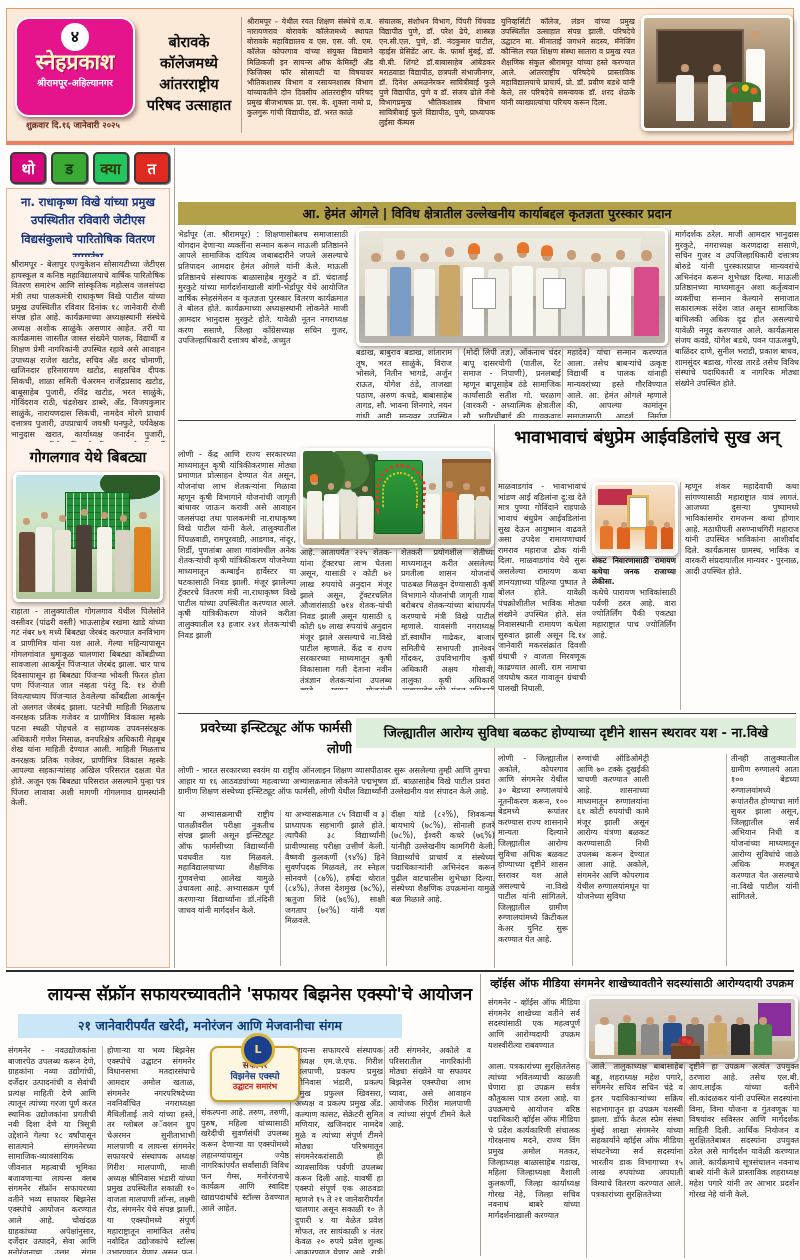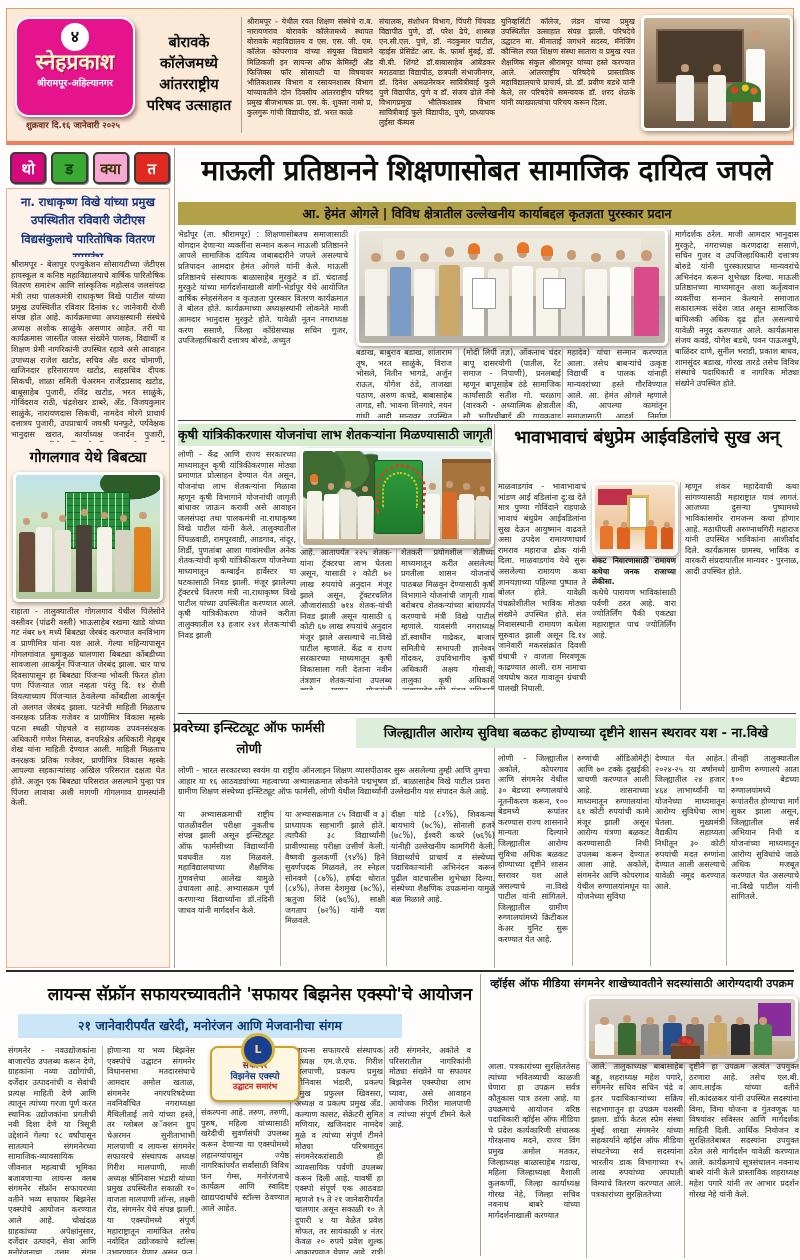--- a/index.html
+++ b/index.html
@@ -59,21 +59,21 @@
       <div class="abs" style="left:60%;bottom:0;width:15%;height:38%;background:#8a5a2e;"></div>
       <div class="abs" style="left:56%;bottom:24%;width:24%;height:18%;border-radius:50% 50% 0 0;
            background:radial-gradient(circle at 25% 40%,#e03a2a 0 3px,transparent 4px),radial-gradient(circle at 55% 30%,#f0c020 0 3px,transparent 4px),radial-gradient(circle at 80% 45%,#e06a2a 0 3px,transparent 4px),#3e7a32;"></div>
     </div>
   </div>
 
   <div class="vline" style="left:174px;top:148px;height:820px;"></div>
   <div class="abs" style="left:10px;top:152px;width:160px;height:30px;display:flex;gap:5px;">
     <div class="tile" style="width: 36px; height: 28px; background: rgb(214, 8, 124); color: rgb(255, 255, 255);" style2="">थो</div>
     <div class="tile" style="width: 36px; height: 28px; background: rgb(58, 170, 53); color: rgb(16, 56, 15);">ड</div>
-    <div class="tile" style="width: 36px; height: 28px; background: #f9a8d4; color: rgb(60, 53, 5);">क्या</div>
+    <div class="tile" style="width: 36px; height: 28px; background: #22c55e; color: rgb(60, 53, 5);">क्या</div>
     <div class="tile" style="width: 36px; height: 28px; background: rgb(224, 42, 33); color: rgb(255, 255, 255);">त</div>
   </div>
 
   <div class="abs" style="left:6px;top:188px;width:164px;height:780px;background:#fdf3ea;border:1px solid #e2b596;box-sizing:border-box;padding:4px;">
     <div class="headline" style="color:#17357f;font-size:11.5px;line-height:1.6;text-align:center;height:64px;overflow:hidden;">ना. राधाकृष्ण विखे यांच्या प्रमुख उपस्थितीत रविवारी जेटीएस विद्यसंकुलाचे पारितोषिक वितरण समारंभ</div>
     <div class="col" style="height:182px;margin-top:3px;">श्रीरामपूर - बेलापुर एज्युकेशन सोसायटीच्या जेटीएस हायस्कूल व कनिष्ठ महाविद्यालयाचे वार्षिक पारितोषिक वितरण समारंभ आणि सांस्कृतिक महोत्सव जलसंपदा मंत्री तथा पालकमंत्री राधाकृष्ण विखे पाटील यांच्या प्रमुख उपस्थितीत रविवार दिनांक १८ जानेवारी रोजी संपन्न होत आहे. कार्यक्रमाच्या अध्यक्षस्थानी संस्थेचे अध्यक्ष अशोक साळुंके असणार आहेत. तरी या कार्यक्रमास जास्तीत जास्त संख्येने पालक, विद्यार्थी व शिक्षण प्रेमी नागरिकांनी उपस्थित रहावे असे आवाहन उपाध्यक्ष राजेश खटोड, सचिव अँड शरद चोमाणी, खजिनदार हरिनारायण खटोड, सहसचिव दीपक सिकची, शाळा समिती चेअरमन राजेंद्रप्रसाद खटोड, बाबूसाहेब पुजारी, रविंद्र खटोड, भरत साळुंके, गोविंदराव राठी, चंद्रशेखर डाबरे, अँड. विजयकुमार साळुंके, नारायणदास सिकची, नामदेव मोरगे प्राचार्य दत्तात्रय पुजारी, उपप्राचार्य जयश्री घनफुटे, पर्यवेक्षक भानुदास खरात, कार्याध्यक्ष जनार्दन पुजारी, स्वागताध्यक्ष विवेक शिनगारे, विजय ठाणगे, विद्यार्थी प्रतिनिधी प्रणाली सराफ, वेदिका कर्पे, विद्या माळी, यश शर्मा, रोहित बंगाळ, अभिषेक जाधव आदींनी केले आहे.</div>
     <div class="headline" style="font-size:14.5px;text-align:center;height:22px;margin-top:4px;overflow:hidden;">गोगलगाव येथे बिबट्या जेरबंद</div>
     <div class="photo" style="position:relative;margin:4px auto 0;width:144px;height:124px;
                 background:linear-gradient(180deg,#bfe3ea 0%,#cfe6c8 35%,#b5c79b 100%);">
       <div class="abs" style="left:55%;top:-8%;width:50%;height:30%;border-radius:50%;
@@ -86,21 +86,20 @@
       <div class="p" style="left:14%;width:11%;height:52%;background:#f2efe8;"></div>
       <div class="p" style="left:27%;width:11%;height:50%;background:#e8e4d8;"></div>
       <div class="p" style="left:42%;width:11%;height:54%;background:#4a4038;"></div>
       <div class="p" style="left:56%;width:11%;height:52%;background:#f5f2ea;"></div>
       <div class="p" style="left:69%;width:11%;height:50%;background:#d8d2c2;"></div>
       <div class="p" style="left:82%;width:12%;height:52%;background:#e0821f;"></div>
     </div>
     <div class="col" style="height:348px;margin-top:5px;">राहाता - तालुक्यातील गोगलगाव येथील पिलेसोने वस्तीवर (पांढरी वस्ती) भाऊसाहेब रखमा खाडे यांच्या गट नंबर ७९ मध्ये बिबट्या जेरबंद करण्यात वनविभाग व प्राणीमित्र यांना यश आले. गेल्या महिन्यापासून गोगलगांवात धुमाकूळ घालणारा बिबट्या कोंबडीच्या सावजाला आकर्षून पिंजऱ्यात जेरबंद झाला. चार पाच दिवसापासून हा बिबट्या पिंजऱ्या भोवती फिरत होता पण पिंजऱ्यात जात नव्हता परंतु दि. १४ रोजी वियत्याच्याय पिंजऱ्यात ठेवलेल्या कोंबडीला आकर्षून तो अलगत जेरबंद झाला. पटनेची माहिती मिळताच वनरक्षक प्रतिक गजेवर व प्राणीमित्र विकास म्हस्के पटना स्थळी पोहचले व सहाय्यक उपवनसंरक्षक अधिकारी गणेश मिसाळ, वनपरिक्षेत्र अधिकारी मेहबूब शेख यांना माहिती देण्यात आली. माहिती मिळताच वनरक्षक प्रतिक गजेवर, प्राणीमित्र विकास म्हस्के आपल्या सहकाऱ्यांसह अखिल परिसरात दक्षता घेत होते. अजून एक बिबट्या परिसरात असल्याने पुन्हा पत्र पिंजरा लावावा अशी मागणी गोगलगाव ग्रामस्थांनी केली.</div>
   </div>
 
-  <div class="abs headline" style="left:178px;top:150px;width:618px;height:46px;font-size:28px;text-align:center;white-space:nowrap;overflow:hidden;">माऊली प्रतिष्ठानने शिक्षणासोबत सामाजिक दायित्व जपले</div>
   <div class="abs headline" style="left:178px;top:202px;width:618px;height:23px;background:#b2a149;font-size:12.5px;text-align:center;
               line-height:23px;white-space:nowrap;overflow:hidden;">आ. हेमंत ओगले | विविध क्षेत्रातील उल्लेखनीय कार्याबद्दल कृतज्ञता पुरस्कार प्रदान</div>
 
   <div class="abs col" style="left:178px;top:230px;width:170px;height:188px;">भेर्डापूर (ता. श्रीरामपूर) : शिक्षणासोबतच समाजासाठी योगदान देणाऱ्या व्यक्तींना सन्मान करून माऊली प्रतिष्ठानने आपले सामाजिक दायित्व जबाबदारीने जपले असल्याचे प्रतिपादन आमदार हेमंत ओगले यांनी केले. माऊली प्रतिष्ठानचे संस्थापक बाळासाहेब मुरकुटे व डॉ. चंदाताई मुरकुटे यांच्या मार्गदर्शनाखाली वांगी-भेर्डापूर येथे आयोजित वार्षिक स्नेहसंमेलन व कृतज्ञता पुरस्कार वितरण कार्यक्रमात ते बोलत होते. कार्यक्रमाच्या अध्यक्षस्थानी लोकनेते माजी आमदार भानुदास मुरकुटे होते. यावेळी नूतन नगराध्यक्ष करण ससाणे, जिल्हा काँग्रेसध्यक्ष सचिन गुजर, उपजिल्हाधिकारी दत्तात्रय बोरुडे, अच्युत</div>
 
   <div class="photo" style="left:356px;top:228px;width:306px;height:112px;background:linear-gradient(180deg,#e9e5da 0%,#ddd5c6 58%,#a8a49c 58%,#b8b4ac 100%);">
     <div class="abs" style="left:8%;top:6%;width:84%;height:22%;background:#f0ece2;opacity:.7;"></div>
     <div class="p" style="left:2%;width:7%;height:60%;background:#f5f2ec;"></div>
     <div class="p" style="left:10%;width:7%;height:62%;background:#7a9cc4;"></div>
     <div class="p" style="left:18%;width:7%;height:60%;background:#f8f6f0;"></div>
@@ -117,22 +116,20 @@
     <div class="abs" style="left:60%;top:42%;width:7%;height:26%;background:#fff;border:1px solid #999;"></div>
   </div>
 
   <div class="abs col" style="left:356px;top:348px;width:96px;height:70px;">बडाख, बाबुराव बडाख, शांताराम तूष, भरत साळुंके, विराज भोसले, नितीन भागडे, अर्जुन राऊत, योगेश ठंडे, ताजखा पठाण, अरुण कचडे, बाबासाहेब तागड, सौ. भावना शिनगारे, नयन गांधी आदी मान्यवर उपस्थित होते. यावेळी विविध क्षेत्रांत उल्लेखनीय कार्य करणाऱ्या पुढील मान्यवरांना कृतज्ञता पुरस्कार देऊन गौरविण्यात आले. युवा भूषण पुरस्कार ड. शुभम फरगडे</div>
   <div class="abs col rule-l" style="left:458px;top:348px;width:98px;height:70px;">(मोदी लिपी तज्ञ), ओंकनाथ चंदर बापू दासरयोगी (पातील, रेंट समाज - निपाणी), प्रनलबाई म्हणून बापूसाहेब ठंडे सामाजिक कार्यांसाठी सतीश गो. चरळाग (वारकरी - अध्यात्मिक क्षेत्रातील सौ. भगीरथीबाई की. गायकवाड वडगाव) तसेच समाजभूषण बाळासाहेब गायकवाड</div>
   <div class="abs col rule-l" style="left:562px;top:348px;width:100px;height:70px;">महादेव) यांचा सन्मान करण्यात आला. तसेच बाबऱ्यांचे उत्कृष्ट विद्यार्थी व पालक यांनाही मान्यवरांच्या हस्ते गौरविण्यात आले. आ. हेमंत ओगले म्हणाले की, आपल्या कामांतून समाजासाठी आदर्श निर्माण करणाऱ्या या सर्व व्यक्ती प्रेरणादायी असून सामाजिक, शैक्षणिक, कृषी, आध्यात्मिक व सांस्कृतिक क्षेत्रांत</div>
   <div class="abs col rule-l" style="left:670px;top:230px;width:124px;height:188px;">मार्गदर्शक ठरेल. माजी आमदार भानुदास मुरकुटे, नगराध्यक्ष करणदादा ससाणे, सचिन गुजर व उपजिल्हाधिकारी दत्तात्रय बोरुडे यांनी पुरस्कारप्राप्त मान्यवरांचे अभिनंदन करून शुभेच्छा दिल्या. माऊली प्रतिष्ठानच्या माध्यमातून अशा कर्तृत्ववान व्यक्तींचा सन्मान केल्याने समाजात सकारात्मक संदेश जात असून सामाजिक बांधिलकी अधिक दृढ होत असल्याचे यावेळी नमूद करण्यात आले. कार्यक्रमास संजय कवडे, योगेश बडधे, पवन पाऊलबुधे, बाळिंदर दाणे, सुनील भराडी, प्रकाश बाधव, शामसुंदर बडाख, गोरख तारडे तसेच विविध संस्थांचे पदाधिकारी व नागरिक मोठ्या संख्येने उपस्थित होते.</div>
 
   <div class="hr" style="left:178px;top:420px;width:618px;height:1px;background:#444;"></div>
 
-  <div class="abs headline" style="left:178px;top:424px;width:314px;height:22px;background:#d7ecd0;font-size:12.5px;text-align:center;
-              line-height:22px;white-space:nowrap;overflow:hidden;">कृषी यांत्रिकीकरणास योजनांचा लाभ शेतकऱ्यांना मिळण्यासाठी जागृती</div>
   <div class="abs col" style="left:178px;top:450px;width:118px;height:240px;">लोणी - केंद्र आणि राज्य सरकारच्या माध्यमातून कृषी यांत्रिकीकरणास मोठ्या प्रमाणात प्रोत्साहन देण्यात येत असून, योजनांचा लाभ शेतकऱ्यांना मिळावा म्हणून कृषी विभागाने योजनांची जागृती बांधावर जाऊन करावी असे आवाहन जलसंपदा तथा पालकमंत्री ना.राधाकृष्ण विखे पाटील यांनी केले. तालुक्यातील पिंपळवाडी, रामपूरवाडी, आडगाव, नांदूर, शिर्डी, पुणतांबा आशा गावांमधील अनेक शेतकऱ्यांची कृषी यांत्रिकीकरण योजनेच्या माध्यमातून कम्बाईन हार्वेस्टर या घटकासाठी निवड झाली. मंजूर झालेल्या ट्रॅक्टरचे वितरण मंत्री ना.राधाकृष्ण विखे पाटील यांच्या उपस्थितीत करण्यात आले. कृषी यांत्रिकीकरण योजने करीता तालुक्यातील १३ हजार २४१ शेतकऱ्यांची निवड झाली</div>
 
   <div class="photo" style="left:300px;top:448px;width:188px;height:94px;background:linear-gradient(180deg,#e4edf0 0%,#d9e4d2 55%,#b9a98a 100%);">
     <div class="abs" style="left:0;top:0;width:40%;height:62%;
          background:radial-gradient(circle at 20% 40%,#3e6b32 0 38%,transparent 40%),radial-gradient(circle at 60% 30%,#4a7a3a 0 34%,transparent 36%),radial-gradient(circle at 90% 45%,#3a5f2e 0 30%,transparent 32%);"></div>
     <div class="abs" style="right:0;top:8%;width:26%;height:40%;background:#a8743e;
          border-top:4px solid #8a5a2e;"></div>
     <div class="abs" style="left:38%;top:10%;width:25%;height:76%;
          background:linear-gradient(180deg,#2f9e3b 0%,#1d7a2c 100%);border:1px solid #145c20;border-radius:3px;"></div>
     <div class="abs" style="left:39%;top:14%;width:23%;height:50%;
@@ -165,34 +162,33 @@
     <div class="p" style="left:28%;width:16%;height:32%;background:#e0641f;"></div>
     <div class="p" style="left:62%;width:16%;height:34%;background:#e8762a;"></div>
     <div class="p" style="left:82%;width:16%;height:32%;background:#d85a1a;"></div>
   </div>
   <div class="abs headline" style="left:592px;top:556px;width:84px;height:28px;font-size:7.5px;line-height:1.4;text-align:justify;overflow:hidden;">संकट निवारणासाठी रामायण कथेचा जनक राजाच्या लेकीसा.</div>
   <div class="abs col" style="left:592px;top:588px;width:84px;height:122px;">कथेचे पारायण भाविकांसाठी पर्वणी ठरत आहे. वारा ज्योतिर्लिंग पैकी एकट्या महाराष्ट्रात पाच ज्योतिर्लिंग आहे.</div>
   <div class="abs col rule-l" style="left:680px;top:482px;width:114px;height:228px;">म्हणून शंकर महादेवाची कथा सांगण्यासाठी महाराष्ट्रात यावं लागतं. आजच्या दुसऱ्या पुष्पामध्ये भाविकांसमोर रामजन्म कथा होणार आहे. मठाधीपती अरुण्नाथगिरी महाराज यांनी उपस्थित भाविकांना आशीर्वाद दिले. कार्यक्रमास ग्रामस्थ, भाविक व वारकरी संप्रदायातील मान्यवर - पुरनाळ, आदी उपस्थित होते.</div>
 
   <div class="hr" style="left:178px;top:713px;width:618px;height:1px;background:#444;"></div>
 
-  <div class="abs headline" style="left:162px;top:718px;width:174px;height:42px;font-size:13px;line-height:1.6;text-align:center;overflow:hidden;">
+  <div class="abs headline" style="left:178px;top:718px;width:174px;height:42px;font-size:13px;line-height:1.6;text-align:right;overflow:hidden;">
     <span>प्रवरेच्या इन्स्टिट्यूट ऑफ फार्मसी लोणी</span><br>
     
   </div>
   <div class="abs col" style="left:178px;top:766px;width:312px;height:40px;">लोणी - भारत सरकारच्या स्वयंम या राष्ट्रीय ऑनलाइन शिक्षण व्यासपीठावर सुरू असलेल्या तुम्ही आणि तुमचा आहार या १६ आठवड्यांच्या महत्वाच्या अभ्यासक्रमात लोकनेते पद्मभूषण डॉ. बाळासाहेब विखे पाटील प्रवरा ग्रामीण शिक्षण संस्थेच्या इन्स्टिट्यूट ऑफ फार्मसी, लोणी येथील विद्यार्थ्यांनी उल्लेखनीय यश संपादन केले आहे.</div>
   <div class="abs col" style="left:178px;top:810px;width:96px;height:156px;">या अभ्यासक्रमाची राष्ट्रीय पातळीवरील परीक्षा नुकतीच संपन्न झाली असून इन्स्टिट्यूट ऑफ फार्मसीच्या विद्यार्थ्यांनी घवघवीत यश मिळवले. महाविद्यालयाच्या शैक्षणिक गुणवत्तेचा आलेख यामुळे उंचावला आहे. अभ्यासक्रम पूर्ण करणाऱ्या विद्यार्थ्यांना डॉ.नंदिनी जाधव यांनी मार्गदर्शन केले.</div>
   <div class="abs col rule-l" style="left:280px;top:810px;width:100px;height:156px;">या अभ्यासक्रमात ८५ विद्यार्थी व ३ प्राध्यापक सहभागी झाले होते. त्यापैकी ३८ विद्यार्थ्यांनी प्रावीण्यासह परीक्षा उत्तीर्ण केली. वैष्णवी कुलकर्णी (९४%) हिने सुवर्णपदक मिळवले, तर स्नेहल सोनवणे (८७%), हर्षदा थोरात (८४%), तेजस देशमुख (७८%), ऋतुजा शिंदे (७६%), साक्षी जगताप (७२%) यांनी यश मिळवले.</div>
   <div class="abs col rule-l" style="left:386px;top:810px;width:104px;height:156px;">दीक्षा यांडे (८२%), शिवकन्या बायभाये (७८%), सोनाली हजरे (७८%), ईश्वरी कचरे (७६%) यांनीही उल्लेखनीय कामगिरी केली. विद्यार्थ्यांचे प्राचार्य व संस्थेच्या पदाधिकाऱ्यांनी अभिनंदन करून पुढील वाटचालीस शुभेच्छा दिल्या. संस्थेच्या शैक्षणिक उपक्रमांना यामुळे बळ मिळाले आहे.</div>
 
   <div class="abs headline" style="left:356px;top:718px;width:440px;height:30px;background:#ddeeda;font-size:13px;text-align:center;
               line-height:30px;white-space:nowrap;overflow:hidden;">जिल्ह्यातील आरोग्य सुविधा बळकट होण्याच्या दृष्टीने शासन स्थरावर यश - ना.विखे</div>
   <div class="abs col" style="left:498px;top:754px;width:70px;height:212px;">लोणी - जिल्ह्यातील अकोले, कोपरगाव आणि संगमनेर येथील ३० बेडच्या रुग्णालयांचे नूतनीकरण करून, १०० बेडमध्ये रूपांतर करण्यास राज्य शासनाने मान्यता दिल्याने जिल्ह्यातील आरोग्य सुविधा अधिक बळकट होण्याच्या दृष्टीने शासन स्तरावर यश आले असल्याचे ना.विखे पाटील यांनी सांगितले. जिल्ह्यातील ग्रामीण रुग्णालयांमध्ये क्रिटीकल केअर युनिट सुरू करण्यात येत आहे.</div>
   <div class="abs col rule-l" style="left:572px;top:754px;width:72px;height:212px;">रुग्णांची ऑडिओमेट्री आणि ७० टक्के दुखईकी चाचणी करण्यात आली आहे. शासनाच्या माध्यमातून रुग्णालयांना ६१ कोटी रुपयांची कामे मंजूर झाली असून आरोग्य यंत्रणा बळकट करण्यासाठी निधी उपलब्ध करून देण्यात आला आहे. अकोले, संगमनेर आणि कोपरगाव येथील रुग्णालयांमधून या योजनेच्या सुविधा</div>
-  <div class="abs col rule-l" style="left:650px;top:754px;width:70px;height:212px;">देण्यात येत आहेत. २०२४-२५ या वर्षामध्ये जिल्ह्यातील २४ हजार ४६४ लाभार्थ्यांनी या योजनेच्या माध्यमातून आरोग्य सुविधेचा लाभ घेतला. मुख्यमंत्री वैद्यकीय सहाय्यता निधीतून ३० कोटी रुपयांची मदत रुग्णांना देण्यात आली असल्याचे यावेळी नमूद करण्यात आले.</div>
   <div class="abs col rule-l" style="left:726px;top:754px;width:68px;height:212px;">तीनही तालुक्यातील ग्रामीण रुग्णालये आता १०० बेडच्या रुग्णालयांमध्ये रूपांतरीत होण्याचा मार्ग सुकर झाला असून, जिल्ह्यातील सर्व अभियान निधी व योजनांच्या माध्यमातून आरोग्य सुविधांचे जाळे अधिक मजबूत करण्यात येत असल्याचे ना.विखे पाटील यांनी सांगितले.</div>
 
   <div class="hr" style="left:6px;top:970px;width:788px;height:2px;"></div>
   <div class="vline" style="left:480px;top:974px;height:282px;"></div>
 
   <div class="abs headline" style="left:8px;top:978px;width:504px;height:32px;font-size:17px;text-align:center;line-height:32px;
               white-space:nowrap;overflow:hidden;">लायन्स सॅफ्रॉन सफायरच्यावतीने 'सफायर बिझनेस एक्स्पो'चे आयोजन</div>
   <div class="abs headline" style="left:18px;top:1014px;width:384px;height:24px;background:#cbe6f6;color:#0b3a75;font-size:12.5px;
               text-align:center;line-height:24px;white-space:nowrap;overflow:hidden;">२१ जानेवारीपर्यंत खरेदी, मनोरंजन आणि मेजवानीचा संगम</div>
 
@@ -204,20 +200,21 @@
 
   <div id="badge" class="abs" style="left:210px;top:1046px;width:90px;height:56px;padding-top:12px;box-sizing:border-box;">
     <div class="circ">L</div>
     <div style="font-weight:bold;font-size:9px;color:#7a1f1f;line-height:1.2;">सफायर</div>
     <div style="font-weight:bold;font-size:9px;color:#1b3f8f;line-height:1.2;">विझनेस एक्स्पो</div>
     <div style="font-weight:bold;font-size:8px;color:#c42222;line-height:1.3;">उद्घाटन समारंभ</div>
   </div>
 
   <div class="abs headline" style="left:488px;top:974px;width:308px;height:20px;font-size:11px;text-align:center;line-height:20px;
               white-space:nowrap;overflow:hidden;">व्हॉईस ऑफ मीडिया संगमनेर शाखेच्यावतीने सदस्यांसाठी आरोग्यदायी उपक्रम</div>
+  <div class="abs col" style="left:488px;top:998px;width:92px;height:60px;">संगमनेर - व्हॉईस ऑफ मीडिया संगमनेर शाखेच्या वतीने सर्व सदस्यांसाठी एक महत्वपूर्ण आणि आरोग्यदायी उपक्रम यशस्वीरीत्या राबवण्यात</div>
 
   <div class="photo" style="left:586px;top:996px;width:206px;height:60px;background:linear-gradient(180deg,#d6cfc6 0%,#cfc6ba 70%,#c9b597 70%,#bfa987 100%);">
     <div class="abs" style="right:2%;top:6%;width:16%;height:56%;background:#8a2d9c;"></div>
     <div class="p" style="left:3%;width:9%;height:52%;background:#f5f5f2;"></div>
     <div class="p" style="left:14%;width:9%;height:54%;background:#3a6b35;"></div>
     <div class="p" style="left:25%;width:9%;height:52%;background:#8a8a88;"></div>
     <div class="p" style="left:36%;width:9%;height:54%;background:#264d8c;"></div>
     <div class="p" style="left:47%;width:9%;height:52%;background:#6a6a6a;"></div>
     <div class="p" style="left:58%;width:9%;height:54%;background:#caa86a;"></div>
     <div class="p" style="left:69%;width:9%;height:52%;background:#2e2e2e;"></div>

